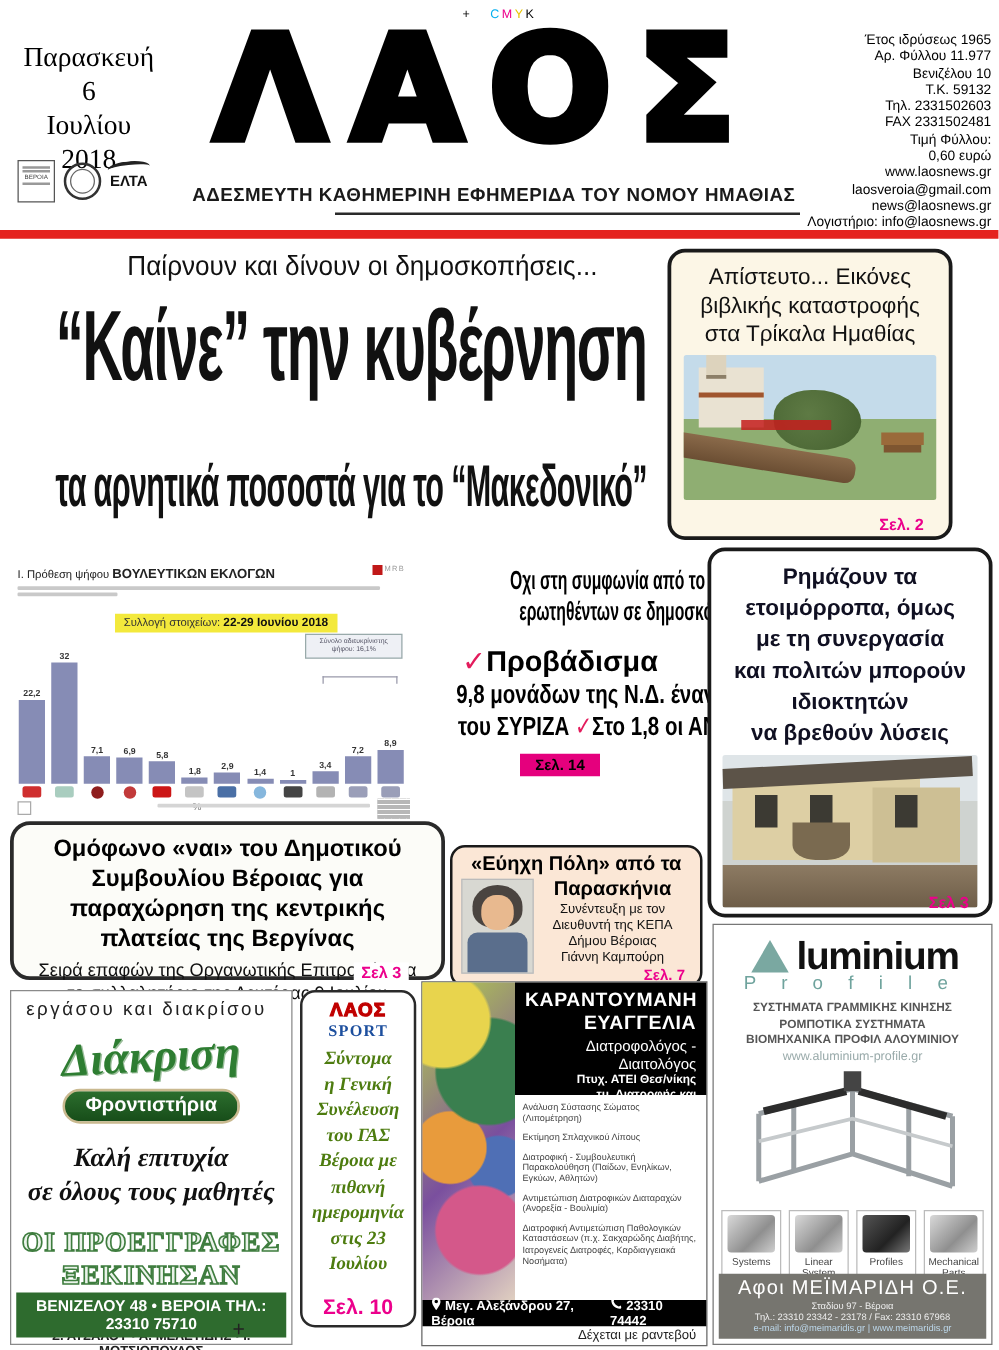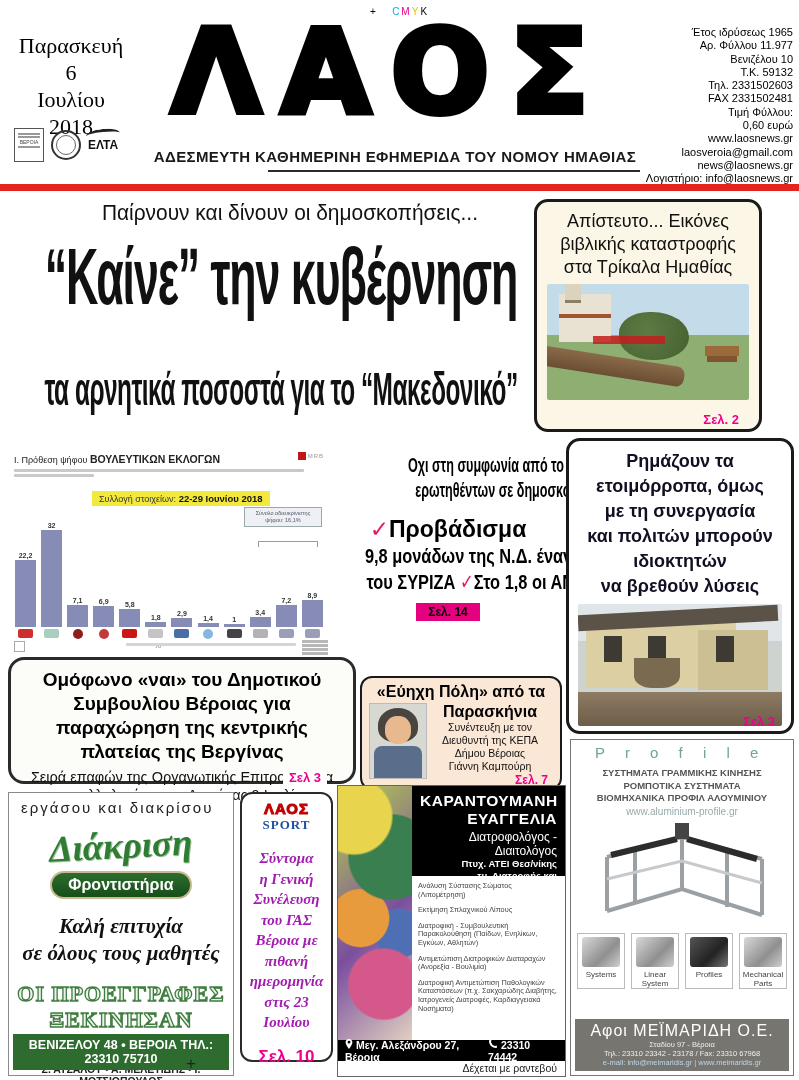--- a/index.html
+++ b/index.html
@@ -125,21 +125,21 @@
   .ad-tut .wish{font-family:"Liberation Serif","DejaVu Serif",serif;font-style:italic;font-weight:bold;font-size:21px;line-height:27px;color:#111;margin-top:14px;}
   .ad-tut .notice{font-family:"Liberation Serif","DejaVu Serif",serif;font-weight:bold;font-size:22px;line-height:26px;letter-spacing:1px;color:#eaf3ea;-webkit-text-stroke:1.3px #3f7d3f;margin-top:14px;}
   .ad-tut .stafflabel{color:#cc2222;font-size:10.5px;font-weight:bold;margin-top:16px;}
   .ad-tut .staff{font-size:10.5px;font-weight:bold;color:#222;margin-top:2px;}
   .ad-tut .addr{position:absolute;left:4px;right:4px;bottom:5px;background:#2e6b2e;color:#fff;font-weight:bold;font-size:12.5px;padding:4px 0;}
 
   
   .box-sport{left:240px;top:792px;width:93px;height:270px;border:2.5px solid #2a2a2a;border-radius:12px;box-sizing:border-box;text-align:center;padding-top:6px;background:#fff;}
   .box-sport .brand{color:#c00000;font-weight:900;font-size:15px;letter-spacing:1px;-webkit-text-stroke:1px #c00000;}
   .box-sport .label{color:#1d4f9e;font-weight:bold;font-size:13px;font-family:"Liberation Serif",serif;letter-spacing:1px;}
-  .box-sport .txt{font-family:"Liberation Serif","DejaVu Serif",serif;font-style:italic;font-weight:bold;font-size:15px;line-height:20.5px;margin-top:15px;color:#a21caf;}
+  .box-sport .txt{font-family:"Liberation Serif","DejaVu Serif",serif;font-style:italic;font-weight:bold;font-size:15px;line-height:20.5px;margin-top:4px;color:#4d7c0f;}
   .box-sport .pageref{font-size:17px;margin-top:14px;display:inline-block;}
 
   
   .ad-diet{left:337px;top:785px;width:229px;height:292px;background:#fff;border:1px solid #666;box-sizing:border-box;}
   .ad-diet .img{position:absolute;left:0;top:0;width:74px;height:254px;
     background:
       radial-gradient(circle at 22% 12%,#e8d44d 0 16%,transparent 17%),
       radial-gradient(circle at 72% 28%,#3a7f4f 0 22%,transparent 23%),
       radial-gradient(circle at 30% 52%,#e89b3c 0 20%,transparent 21%),
       radial-gradient(circle at 62% 78%,#d4588a 0 17%,transparent 18%),
@@ -466,20 +466,24 @@
       <span><span class="ic">
         <svg width="10" height="10" viewBox="0 0 10 10">
               <path d="M2 1C1.4 1 1 1.5 1 2c0 3.9 3.1 7 7 7 .5 0 1-.4 1-1L8.7 6.4 7 7.1A6 6 0 012.9 3L3.6 1.3 2 1z" fill="#fff"></path>
             </svg>
       </span><span>23310 74442</span></span>
     </div>
     <div class="note">Δέχεται με ραντεβού</div>
   </div>
 
   <div class="abs ad-alu">
+    <div class="logo">
+      <div class="tri"></div>
+      <div class="lum">luminium</div>
+    </div>
     <div class="prof">P r o f i l e</div>
     <div class="caps">
       <div>ΣΥΣΤΗΜΑΤΑ ΓΡΑΜΜΙΚΗΣ ΚΙΝΗΣΗΣ</div>
       <div>ΡΟΜΠΟΤΙΚΑ ΣΥΣΤΗΜΑΤΑ</div>
       <div>ΒΙΟΜΗΧΑΝΙΚΑ ΠΡΟΦΙΛ ΑΛΟΥΜΙΝΙΟΥ</div>
     </div>
     <div class="url">www.aluminium-profile.gr</div>
     <svg width="190" height="108" viewBox="0 0 190 108">
       <g stroke="#9aa0a4" stroke-width="4" fill="none">
         <path d="M20 38 L95 18 L175 40"></path>

